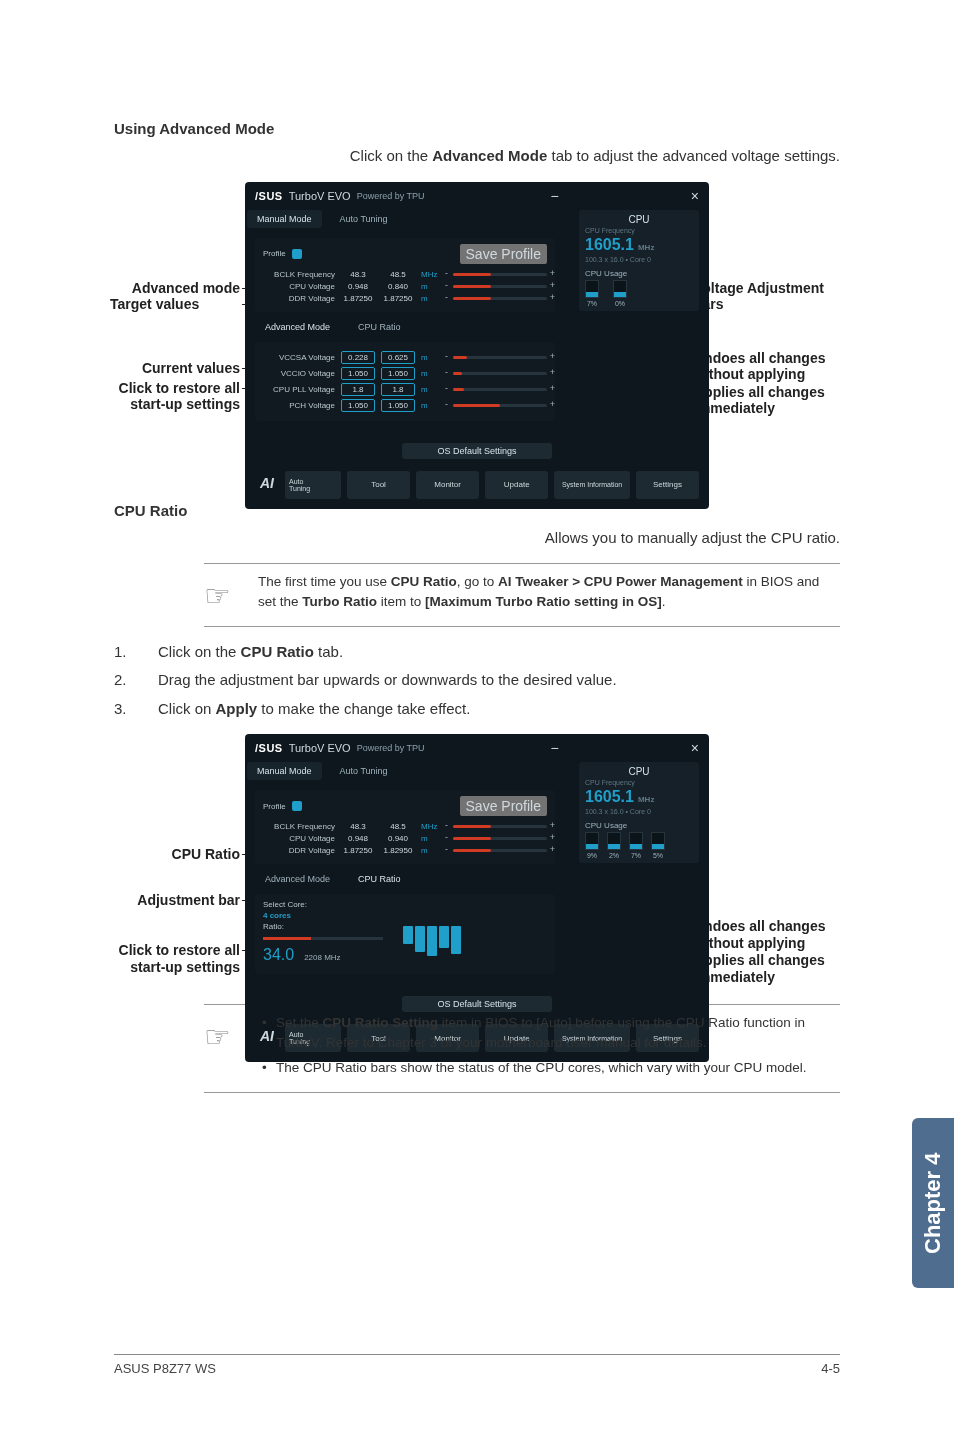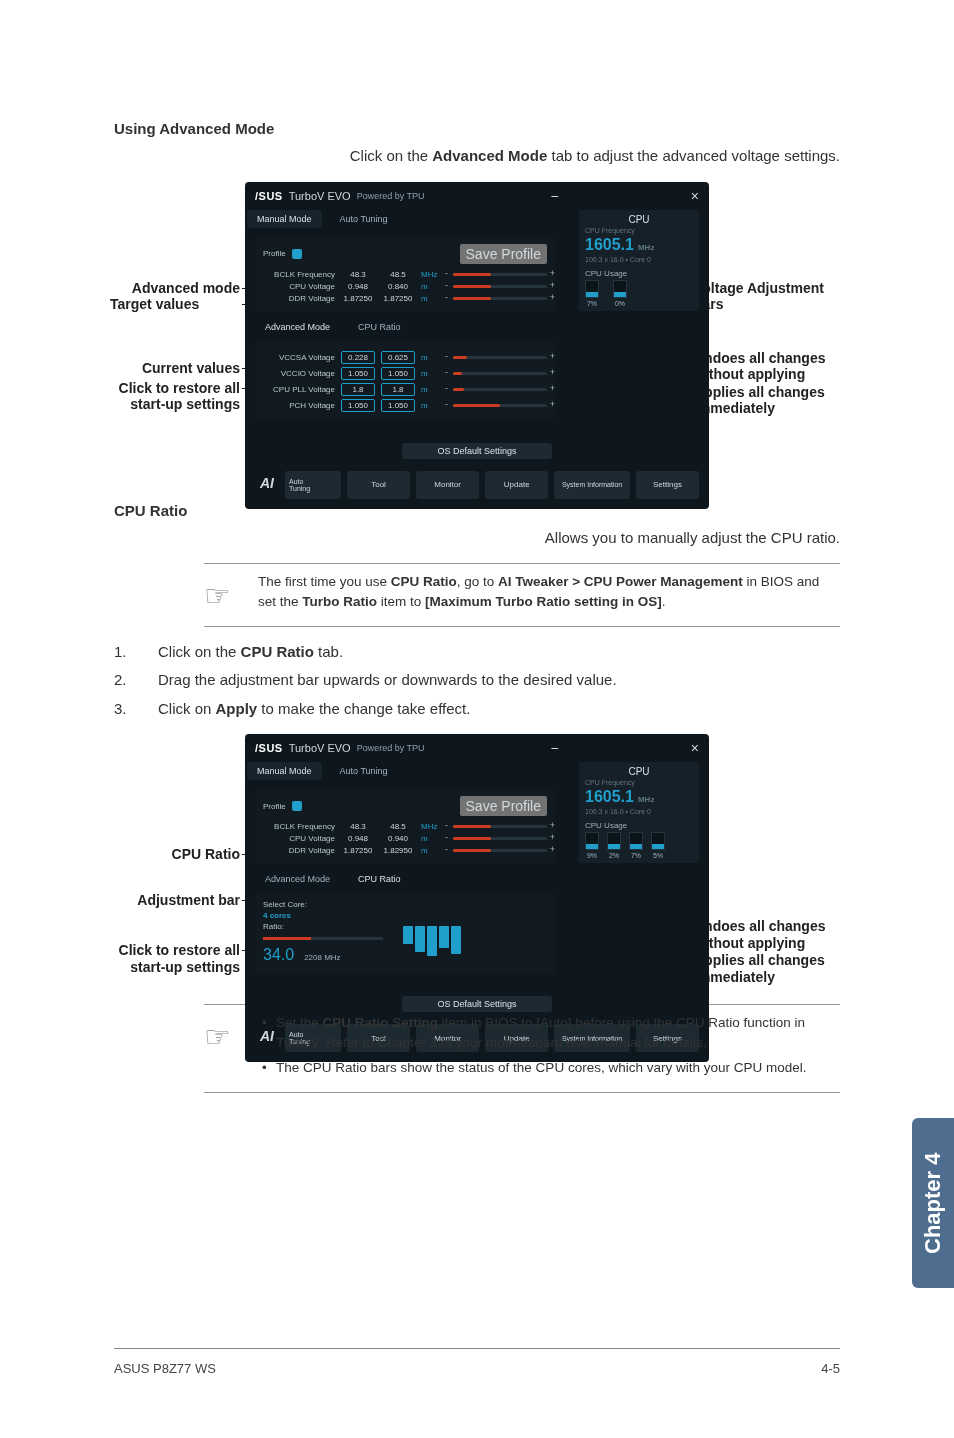--- a/index.html
+++ b/index.html
@@ -207,21 +207,21 @@
     border-radius:0 6px 6px 0;
   }
 
   
   .footer {
     position:absolute;
     bottom:62px;
     left:114px;
     right:114px;
     border-top:1px solid #888;
-    padding-top:12px;
+    padding-top:6px;
     display:flex;
     justify-content:space-between;
     font-size:13px;
     color:#444;
   }
 
   
   .ratio-block {
     margin:6px 10px; padding:6px 8px 10px 8px;
     background:#101a20; border-radius:3px;

